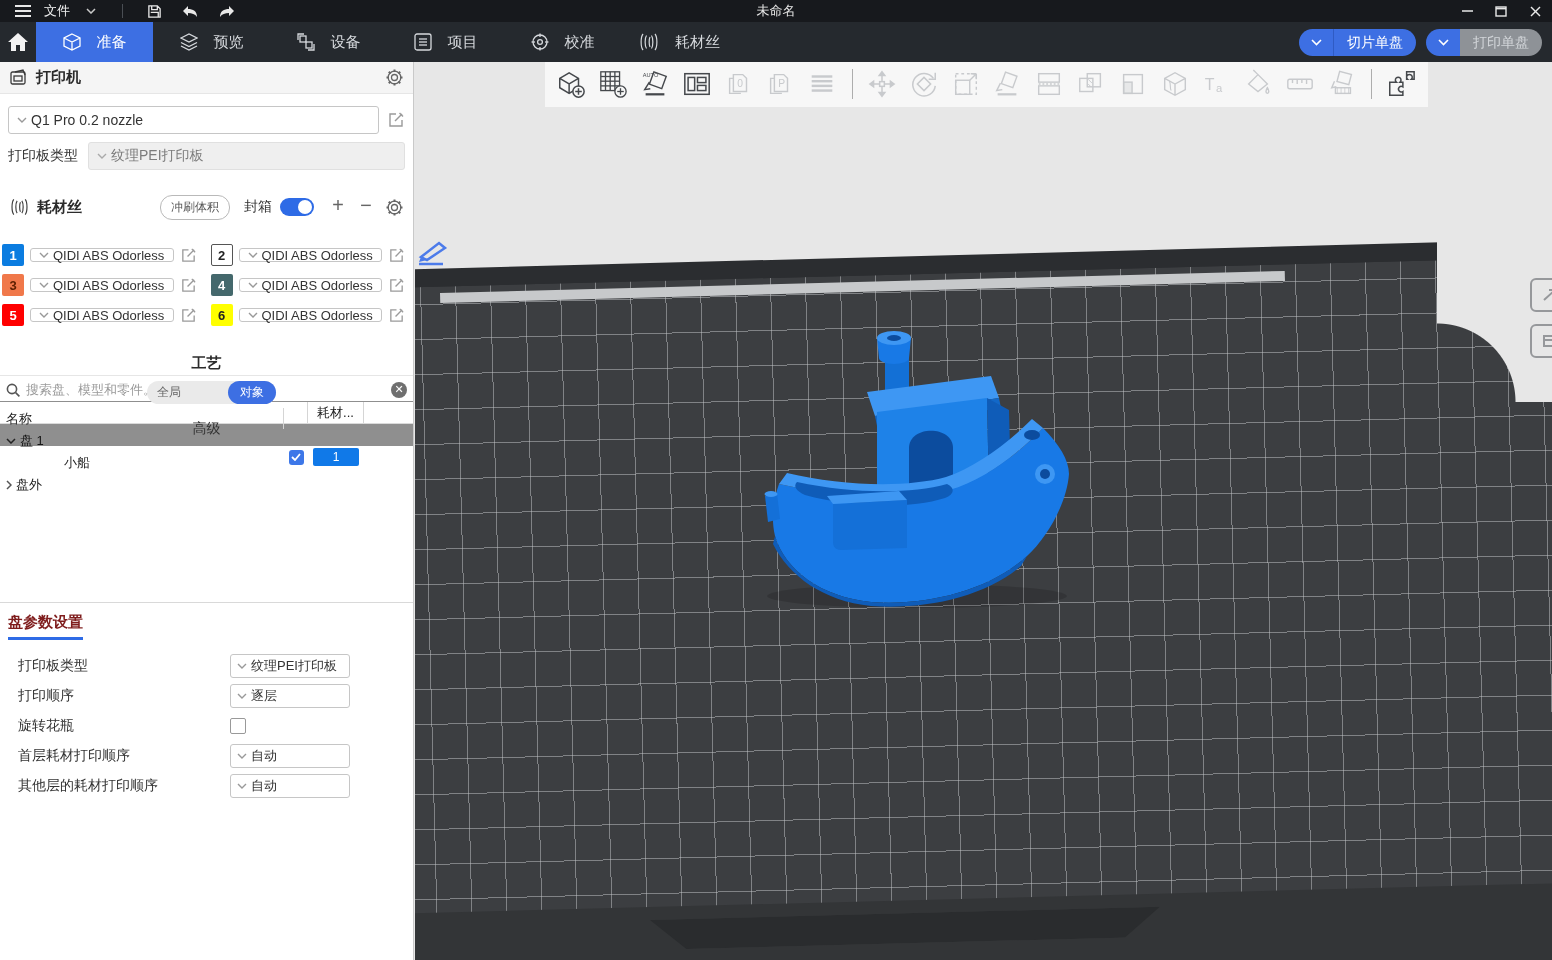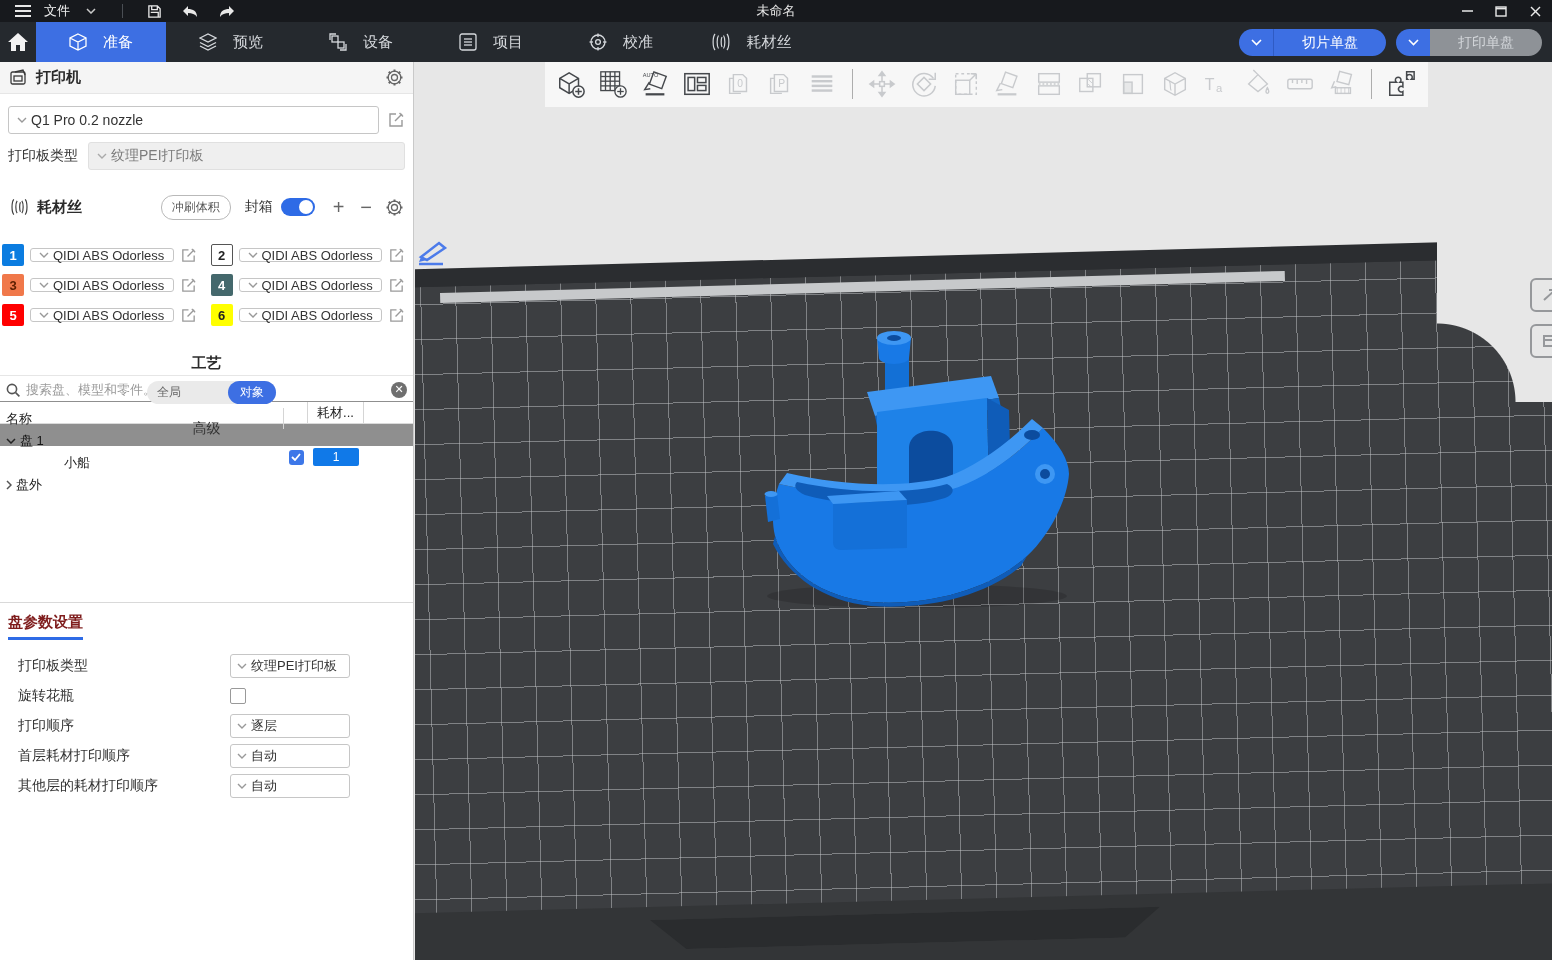--- a/index.html
+++ b/index.html
@@ -15,36 +15,36 @@
   .tb-sep { width:1px; height:14px; background:#4A4E54; margin:0 10px; }
   .tb-btn { width:30px; height:20px; display:flex; align-items:center; justify-content:center; cursor:pointer; }
   .tb-title { position:absolute; left:0; right:0; text-align:center; font-size:13px; color:#E8E8E8; pointer-events:none; }
   .win-controls { position:absolute; right:0; top:0; height:22px; display:flex; }
   .win-btn { width:34px; height:22px; display:flex; align-items:center; justify-content:center; }
 
   
   .tabbar { position:absolute; left:0; top:22px; width:1552px; height:40px;
     background:#25292E; display:flex; align-items:stretch; }
   .home-btn { width:36px; display:flex; align-items:center; justify-content:center; }
-  .tab { width:130px; display:flex; align-items:center; justify-content:center; gap:16px;
+  .tab { width:117px; display:flex; align-items:center; justify-content:center; gap:16px;
     color:#D6D9DD; font-size:15px; cursor:pointer; }
   .tab.active { background:#3D6FE3; color:#fff; }
   .tab svg { flex:0 0 auto; }
   .tab-actions { position:absolute; right:10px; top:7px; display:flex; gap:10px; }
   .pill-btn { height:27px; border-radius:14px; display:flex; align-items:center; overflow:hidden; cursor:pointer; }
   .pill-chev { width:34px; height:27px; background:#3D6FE3; display:flex; align-items:center; justify-content:center; }
-  .pill-label { padding:0 28px; font-size:14px; display:flex; align-items:center; height:100%; }
+  .pill-label { padding:0 13px; font-size:14px; display:flex; align-items:center; height:100%; }
   .pill-btn.slice .pill-label { background:#3D6FE3; color:#fff; border-left:1px solid #2F5BC4; }
   .pill-btn.print .pill-label { background:#8E9297; color:#D3D6DA; }
 
   
   .sidebar { position:absolute; left:0; top:62px; width:414px; height:898px;
     background:#fff; border-right:1px solid #C9C9C9; }
   .sec-header { display:flex; align-items:center; gap:8px; padding:0 10px; background:#F5F5F5;
-    border-bottom:1px solid #E6E6E6; }
+    border-bottom:1px solid #E6E6E6;font-family:Liberation Mono, monospace; }
   .sec-title { font-size:15px; font-weight:bold; color:#2B2B2B; }
   .flex-spacer { flex:1; }
   .printer-header { height:32px; }
 
   .row { display:flex; align-items:center; }
   .select { display:flex; align-items:center; gap:4px; background:#fff; border:1px solid #C6C6C6;
     border-radius:3px; height:28px; padding:0 8px; font-size:14px; color:#333; cursor:pointer; }
   .select.gray { background:#EFEFEF; border-color:#E0E0E0; color:#7C7C7C; }
   .printer-select-row { margin:12px 8px 0 8px; gap:8px; }
   .printer-select { flex:1; }
@@ -597,33 +597,33 @@
           <div class="select">
             <span class="chev">
                 <svg width="10" height="6" viewBox="0 0 10 6">
                   <polyline points="1,1 5,5 9,1" fill="none" stroke="#999" stroke-width="1.4"></polyline>
                 </svg>
               </span>
             <span>纹理PEI打印板</span>
           </div>
         </div>
         <div class="ps-row">
-          <span class="ps-label">旋转花瓶</span>
-          <span class="ps-checkbox"></span>
-        </div>
-        <div class="ps-row">
           <span class="ps-label">打印顺序</span>
           <div class="select">
             <span class="chev">
                 <svg width="10" height="6" viewBox="0 0 10 6">
                   <polyline points="1,1 5,5 9,1" fill="none" stroke="#999" stroke-width="1.4"></polyline>
                 </svg>
               </span>
             <span>逐层</span>
           </div>
+        </div>
+        <div class="ps-row">
+          <span class="ps-label">旋转花瓶</span>
+          <span class="ps-checkbox"></span>
         </div>
         <div class="ps-row">
           <span class="ps-label">首层耗材打印顺序</span>
           <div class="select">
             <span class="chev">
                 <svg width="10" height="6" viewBox="0 0 10 6">
                   <polyline points="1,1 5,5 9,1" fill="none" stroke="#999" stroke-width="1.4"></polyline>
                 </svg>
               </span>
             <span>自动</span>

